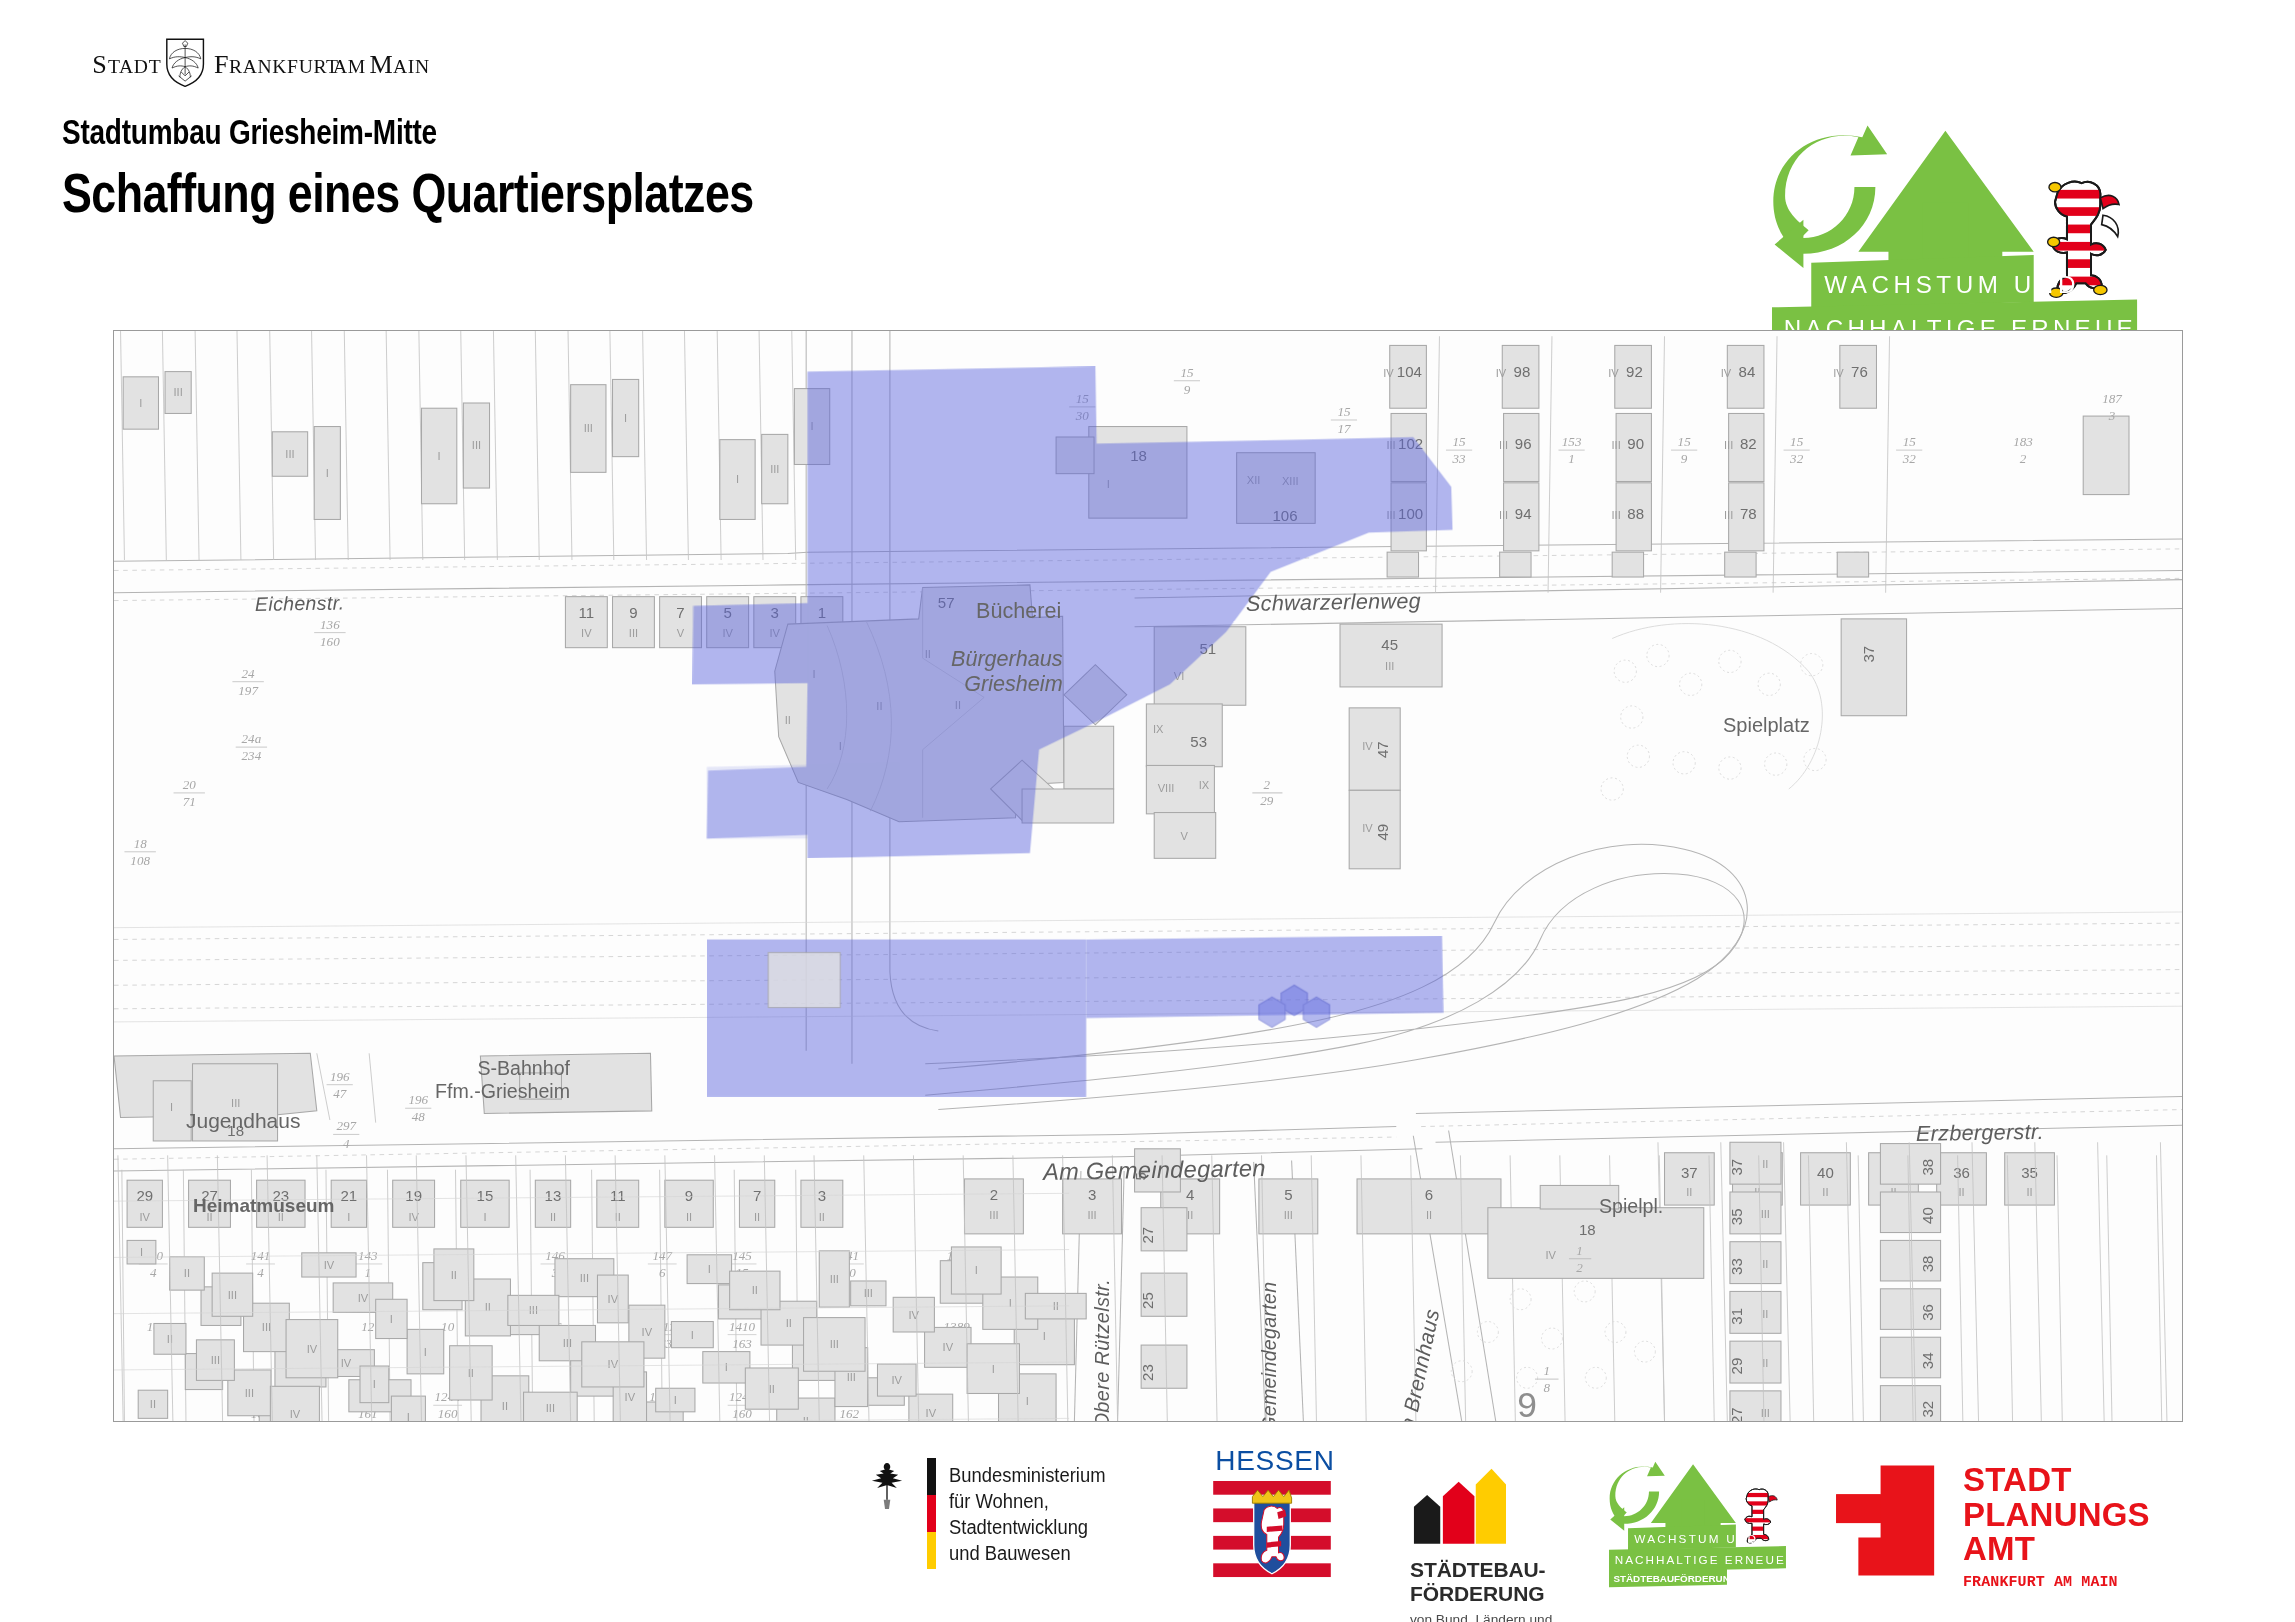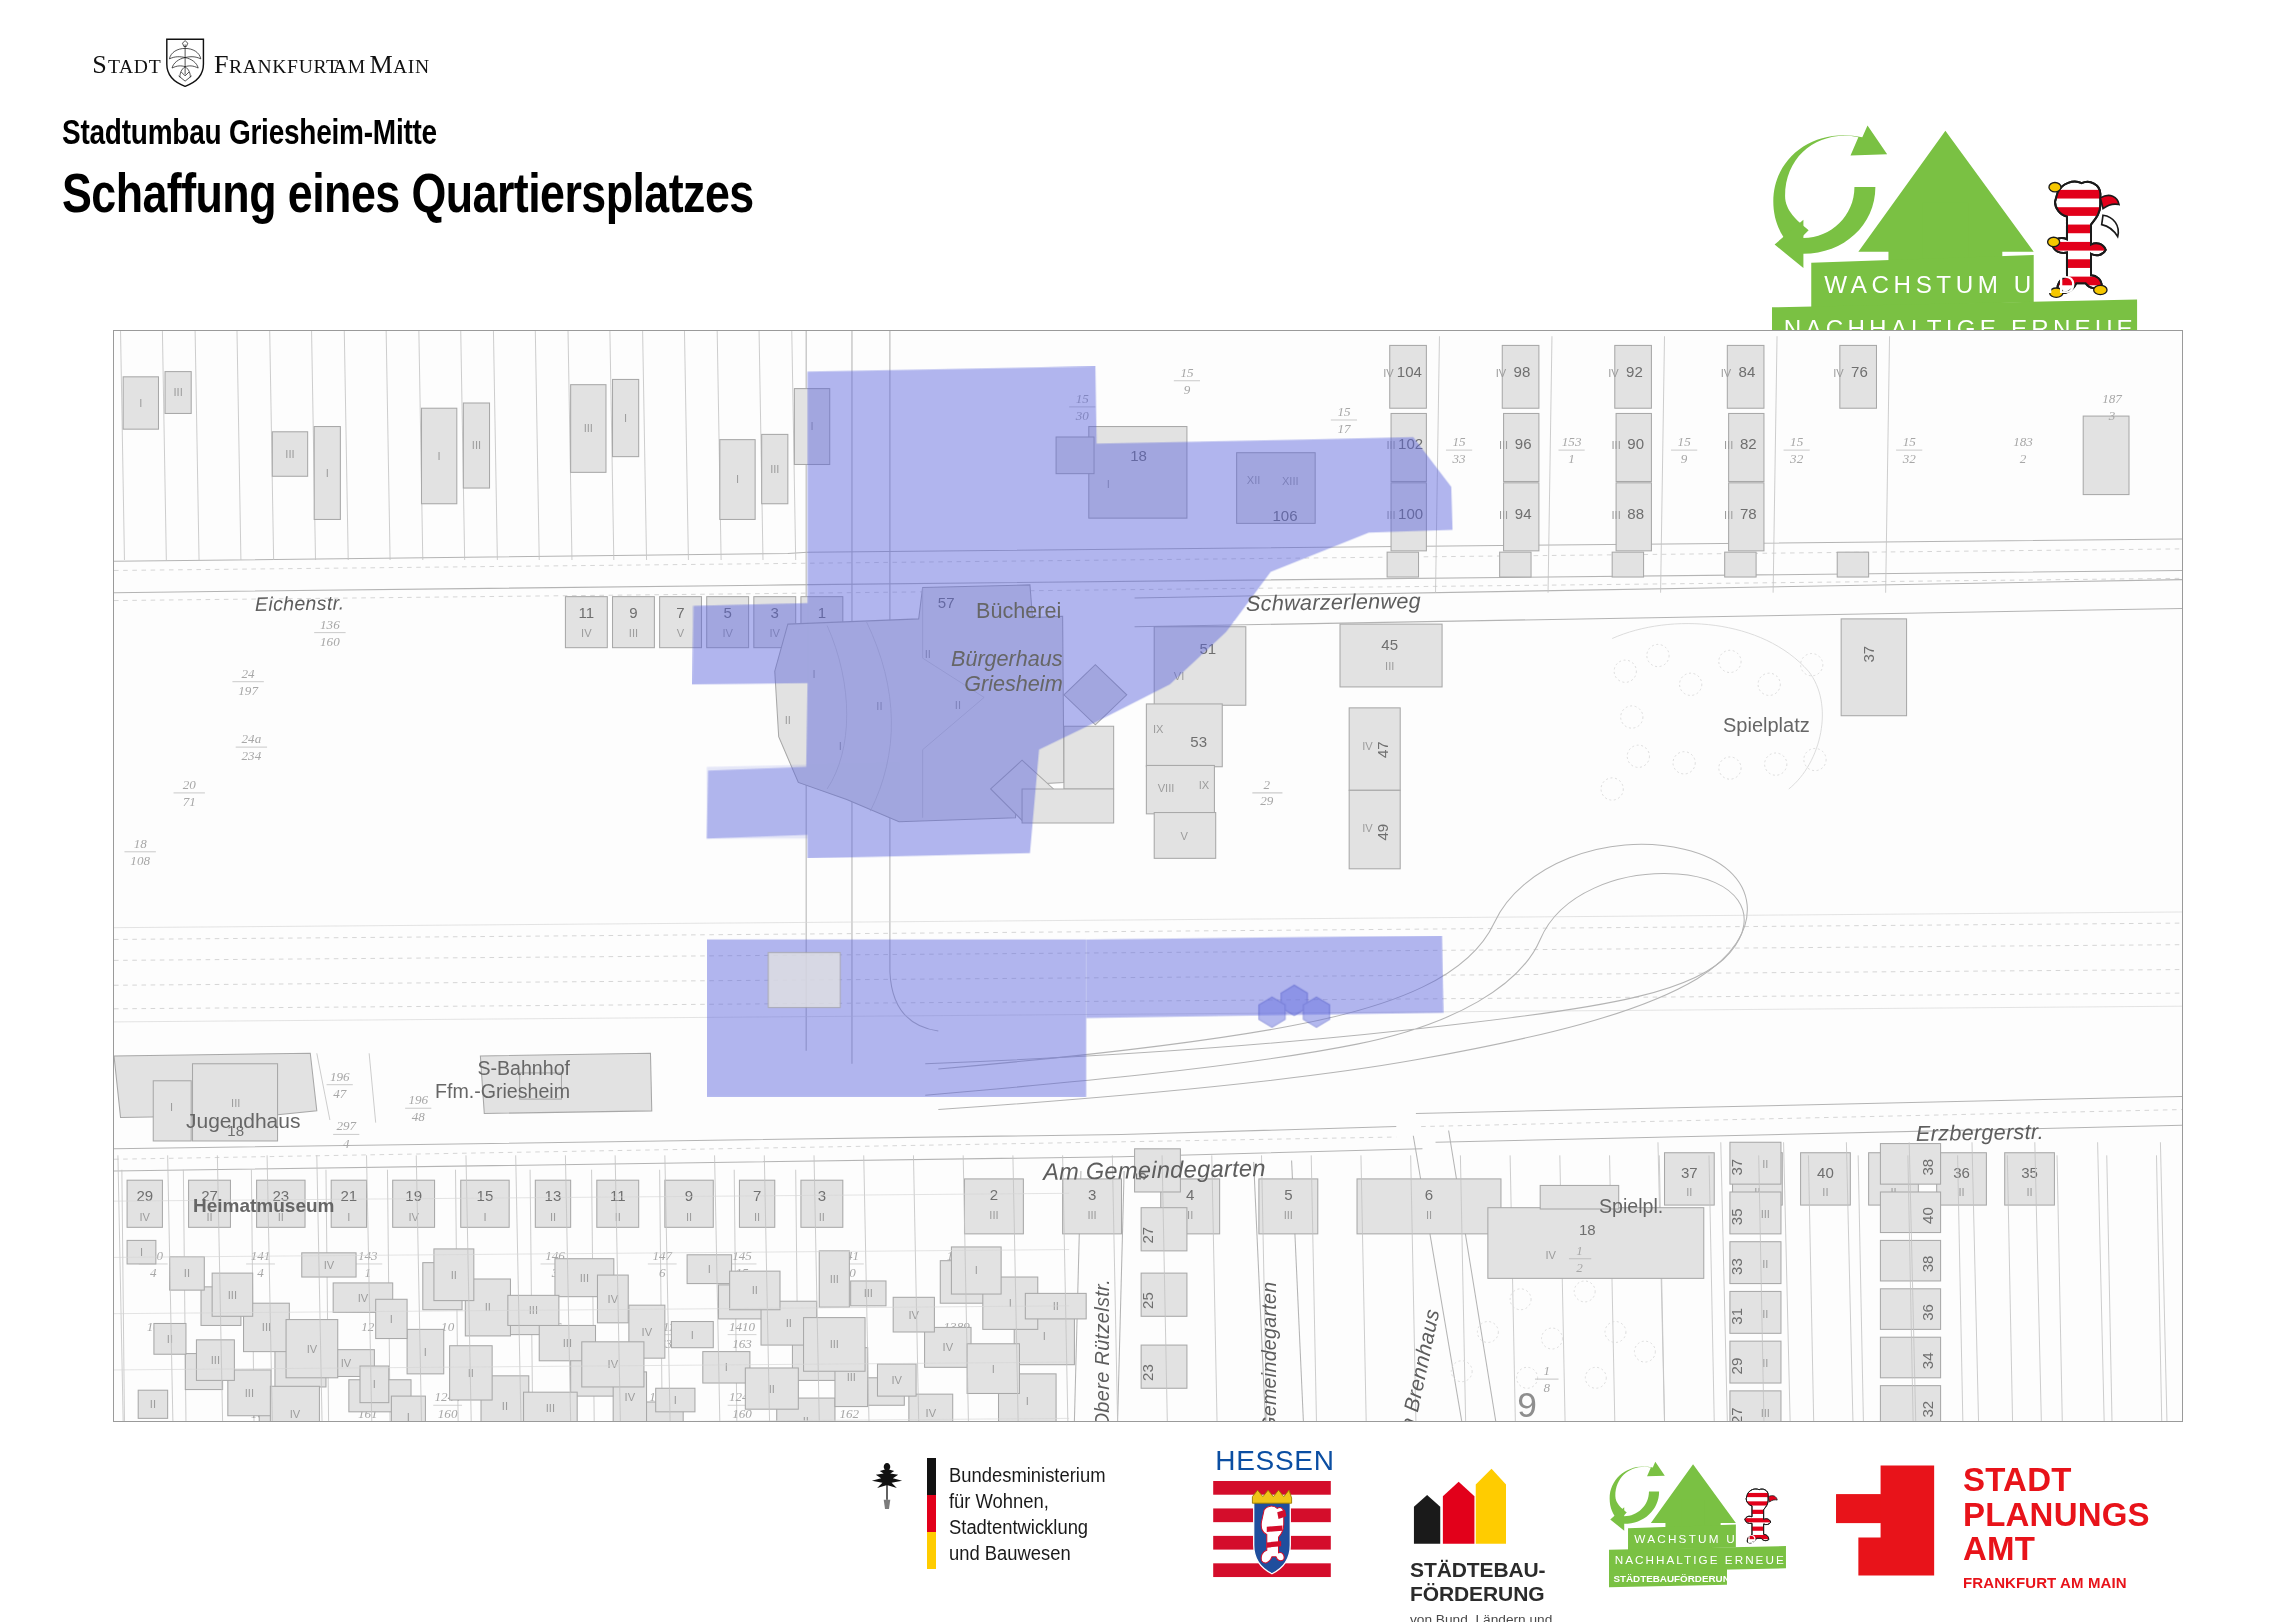--- a/index.html
+++ b/index.html
@@ -75,21 +75,21 @@
   .sbf-sub{
     font-family:"Liberation Sans Narrow","Liberation Sans",sans-serif;
     font-size:13.7px; color:#4a4a4a; line-height:1.22; margin-top:5.9px;
   }
   .spa-title{
     font-family:"Liberation Sans Narrow","Liberation Sans",sans-serif;
     font-weight:bold; font-size:33px; color:#e8131a; line-height:1.05;
     letter-spacing:0.2px;
   }
   .spa-sub{
-    font-family:Liberation Sans, sans-serif;
+    font-family:Liberation Mono, monospace;
     font-weight:bold; font-size:15px; color:#e8131a; margin-top:8.5px;
     letter-spacing:0.1px;
   }
   .hessen-word{
     font-family:"Liberation Sans", sans-serif;
     font-size:28px; color:#0b4ea2; letter-spacing:0.7px;
   }
 </style>
 </head>
 <body>

